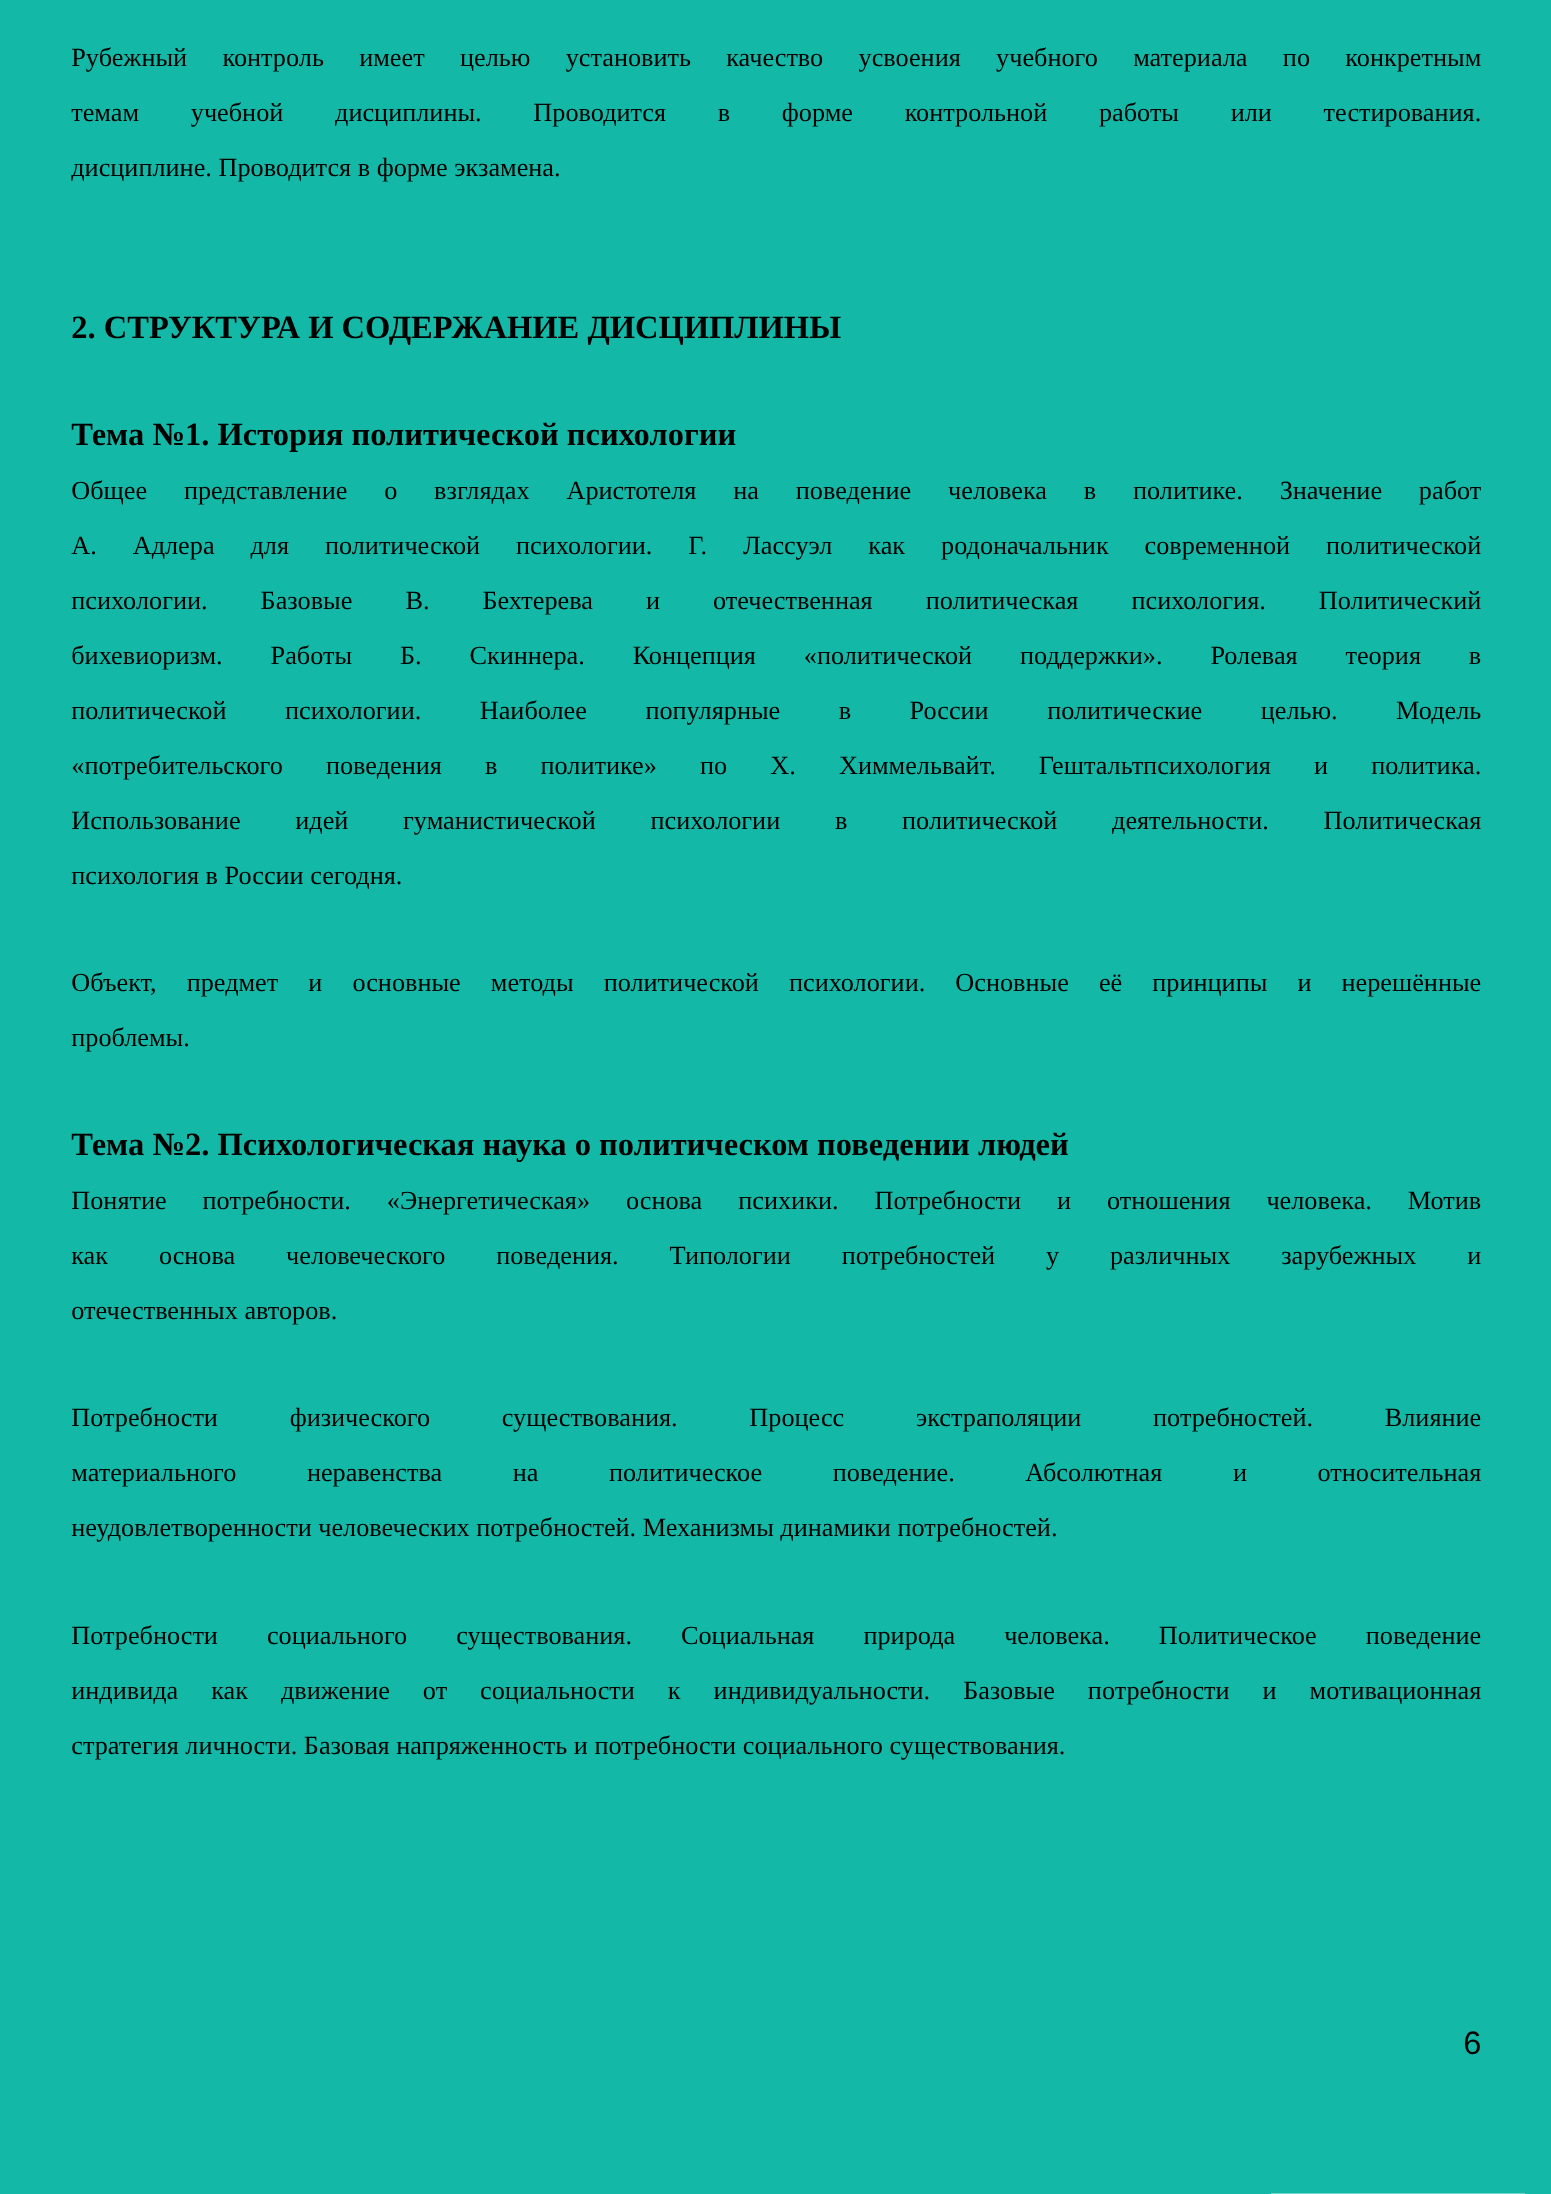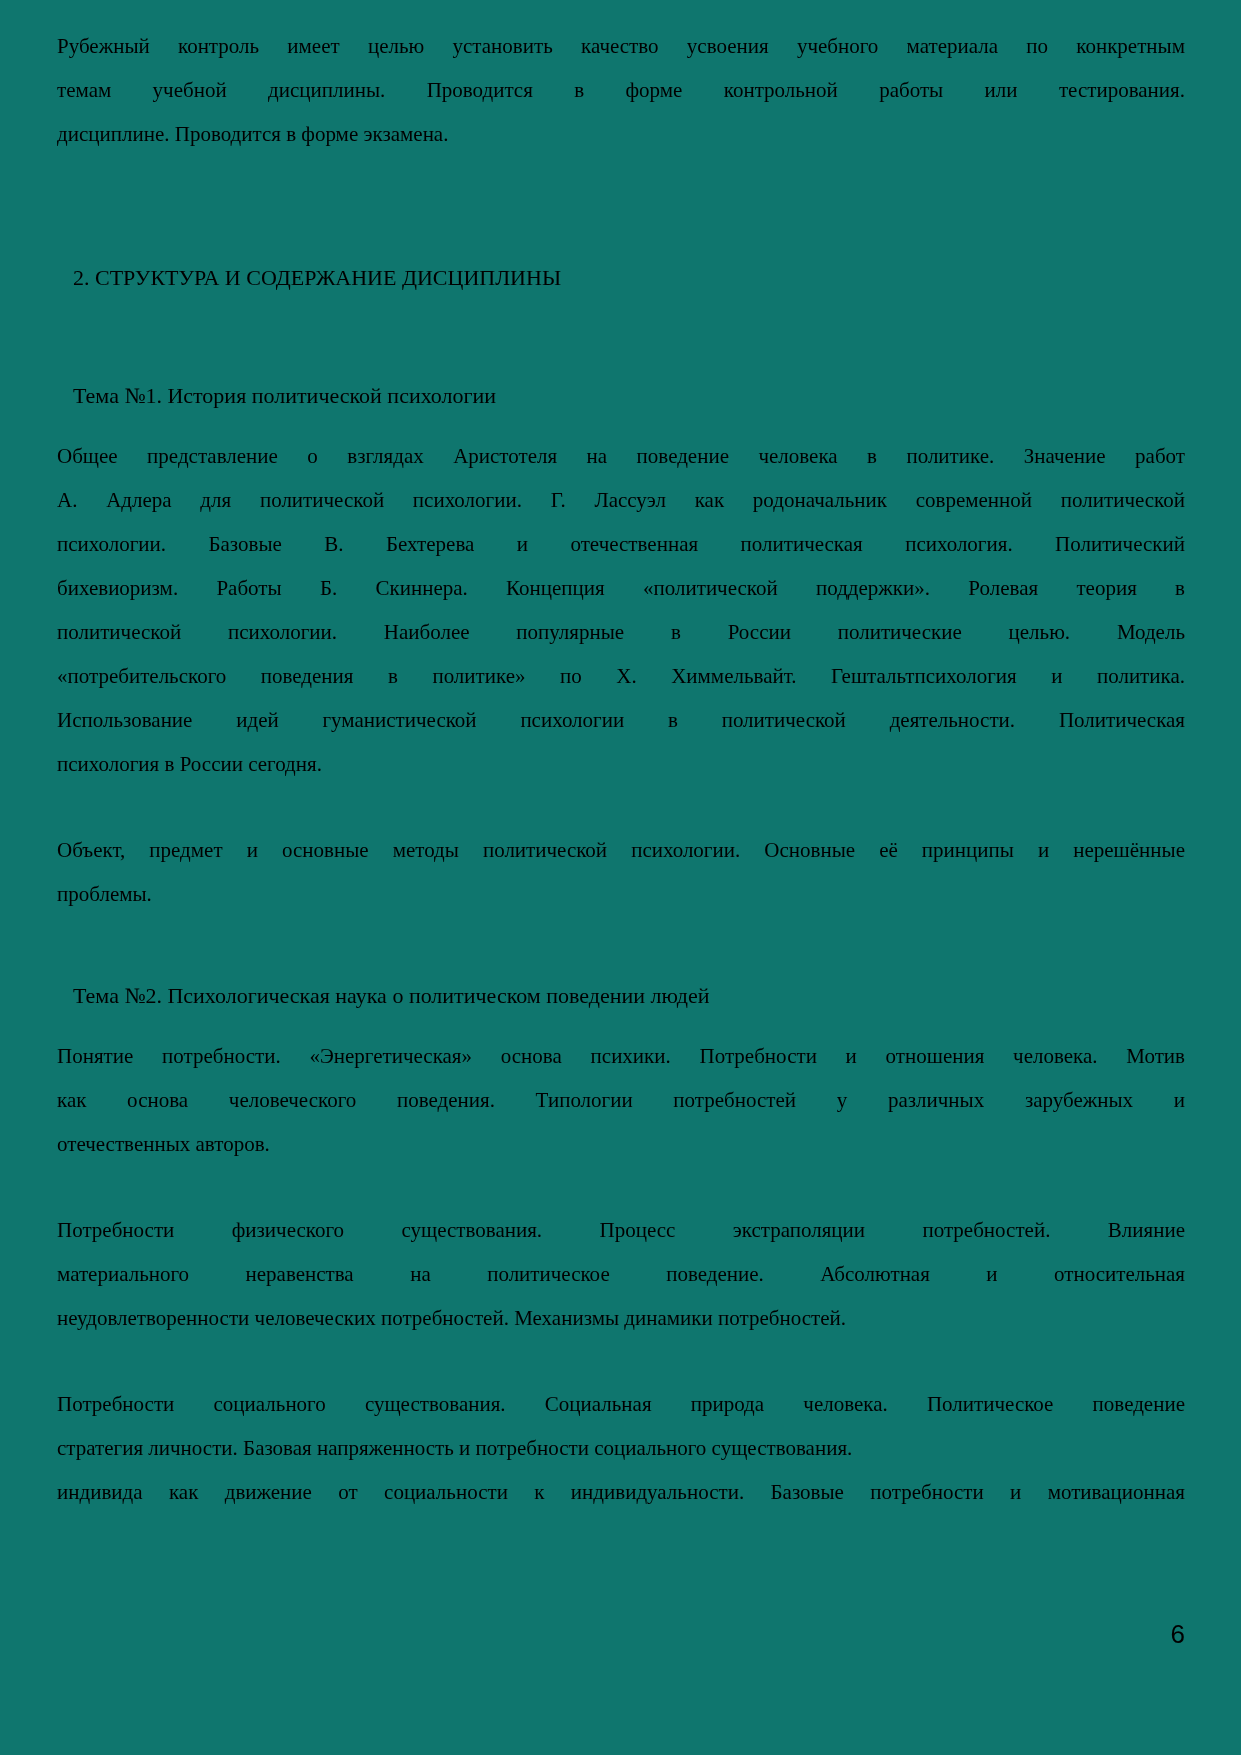--- a/index.html
+++ b/index.html
@@ -5,44 +5,44 @@
   html, body {
     margin: 0;
     padding: 0;
     background: #ffffff;
   }
   .page {
     position: relative;
     width: 1241px;
     height: 1755px;
     box-sizing: border-box;
-    background: #0f766e;
+    background: #14b8a6;
     color: #000000;
     padding: 24px 56px 0 57px;
     font-family: "Liberation Serif", "DejaVu Serif", serif;
     font-size: 21px;
     overflow: hidden;
   }
   .line {
     line-height: 44px;
     text-align: justify;
     text-align-last: justify;
     white-space: normal;
   }
   .line.last {
     text-align-last: left;
     font-family: Liberation Serif, serif;
   }
   .blank {
     height: 42px;
   }
   .section-heading, .topic-heading {
-    margin: 16px;
-    font-weight: normal;
-    font-size: 22px;
+    margin: 0;
+    font-weight: bold;
+    font-size: 26px;
     line-height: 44px;
     text-align: left;
   }
   .page-num {
     position: absolute;
     right: 56px;
     top: 1618px;
     font-family: "Liberation Sans", "DejaVu Sans", sans-serif;
     font-size: 26px;
     line-height: 32px;
@@ -104,19 +104,19 @@
   <div class="paragraph">
     <div class="line">Потребности физического существования. Процесс экстраполяции потребностей. Влияние</div>
     <div class="line">материального неравенства на политическое поведение. Абсолютная и относительная</div>
     <div class="line last">неудовлетворенности человеческих потребностей. Механизмы динамики потребностей.</div>
   </div>
 
   <div class="blank"></div>
 
   <div class="paragraph">
     <div class="line">Потребности социального существования. Социальная природа человека. Политическое поведение</div>
+    <div class="line">индивида как движение от социальности к индивидуальности. Базовые потребности и мотивационная</div>
     <div class="line last">стратегия личности. Базовая напряженность и потребности социального существования.</div>
-    <div class="line">индивида как движение от социальности к индивидуальности. Базовые потребности и мотивационная</div>
   </div>
 
   <div class="page-num">6</div>
 
 </div>
 
 </body></html>

